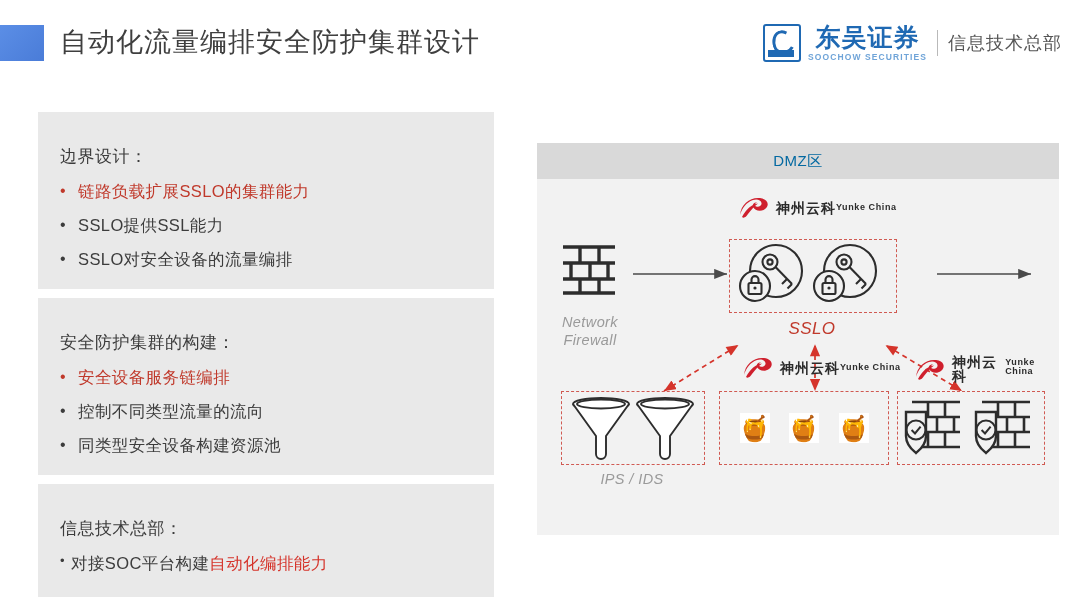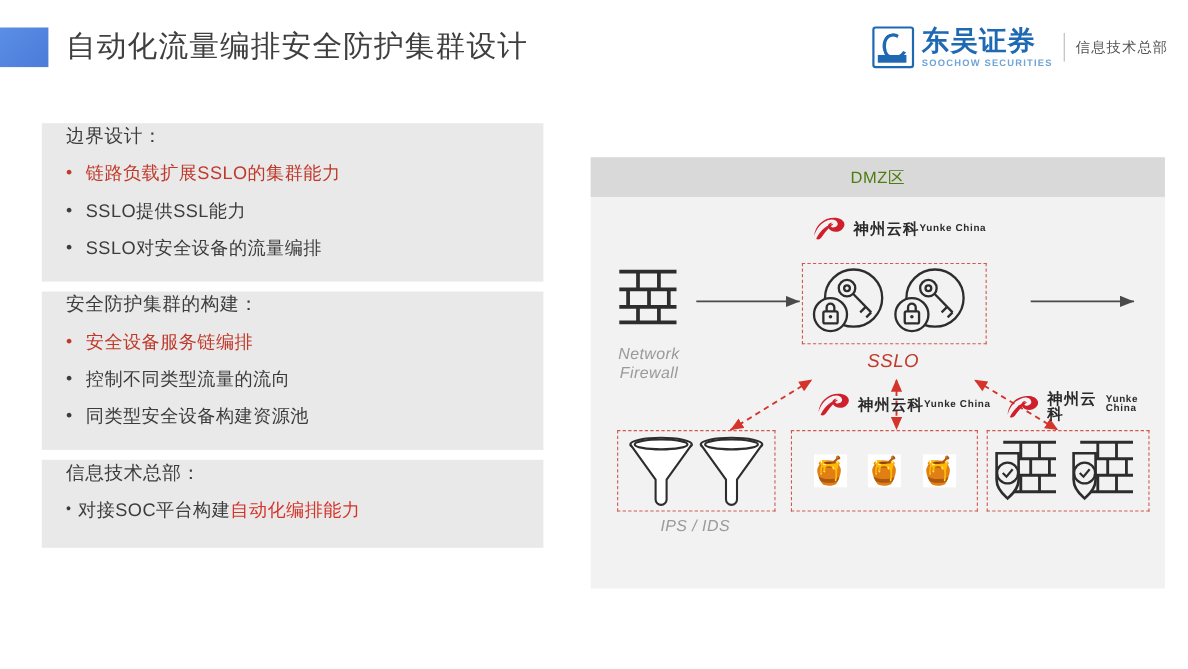--- a/index.html
+++ b/index.html
@@ -39,29 +39,29 @@
     background:#1f69b3;
   }
   .brand-cn{
     font-size:25px;font-weight:bold;color:#1f69b3;letter-spacing:1px;
     line-height:1;
   }
   .brand-en{
     font-size:8.5px;font-weight:bold;color:#6fa4d8;letter-spacing:1.1px;
     line-height:1;margin-top:3px;
   }
-  .brand-texts{display:flex;flex-direction:column;justify-content:center;}
+  .brand-texts{display:flex;flex-direction:column;justify-content:center;align-items:center;}
   .brand-divider{
     width:1px;height:26px;background:#b9b9b9;margin:0 10px;flex:0 0 auto;
   }
-  .brand-dept{font-size:13px;color:#555;letter-spacing:1px;}
+  .brand-dept{font-size:18px;color:#555;letter-spacing:1px;}
 
   
   .panels{position:absolute;left:38px;top:112px;width:456px;}
-  .panel{background:#e9e9e9;padding:0 22px 18px 22px;margin-bottom:9px;}
+  .panel{background:#e9e9e9;padding:33px 22px 18px 22px;margin-bottom:9px;}
   .panel-title{font-size:17px;color:#3c3c3c;margin-bottom:14px;letter-spacing:.5px;}
   .bullet{
     display:flex;align-items:flex-start;font-size:16.5px;color:#3c3c3c;
     margin-bottom:15px;letter-spacing:.4px;line-height:1.15;
   }
   .bullet:last-child{margin-bottom:2px;}
   .bullet .dot{
     flex:0 0 auto;width:18px;color:#3c3c3c;font-size:16px;line-height:1.15;
   }
   .bullet.red .dot{color:#c0392b;}
@@ -74,21 +74,21 @@
 
   
   .diagram{
     position:absolute;left:537px;top:143px;width:522px;height:392px;
     background:#f2f2f2;
   }
   .dmz-band{
     position:absolute;left:0;top:0;width:100%;height:36px;background:#d9d9d9;
     display:flex;align-items:center;justify-content:center;
   }
-  .dmz-label{font-size:15px;color:#4d7c0f;letter-spacing:.5px;}
+  .dmz-label{font-size:15px;color:#0369a1;letter-spacing:.5px;}
 
   .node{position:absolute;}
   .dashed-box{border:1px dashed #d05a52;background:transparent;}
 
   
   .yunke{display:flex;align-items:center;}
   .yunke-swoosh{
     position:relative;width:34px;height:25px;flex:0 0 auto;margin-right:5px;
   }
   .yunke-swoosh svg{display:block;}

